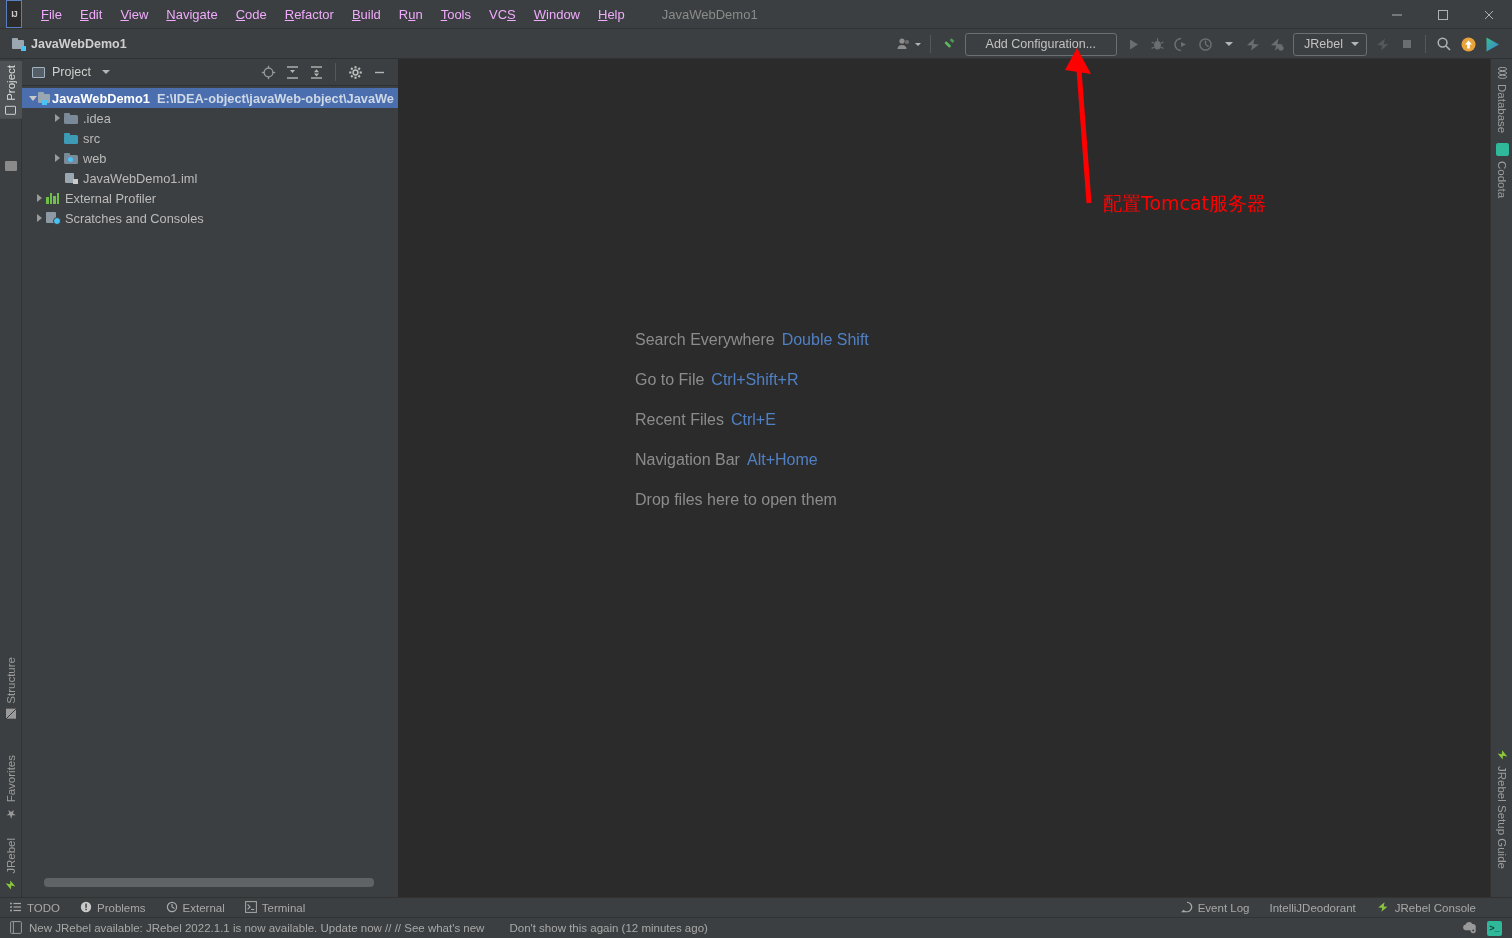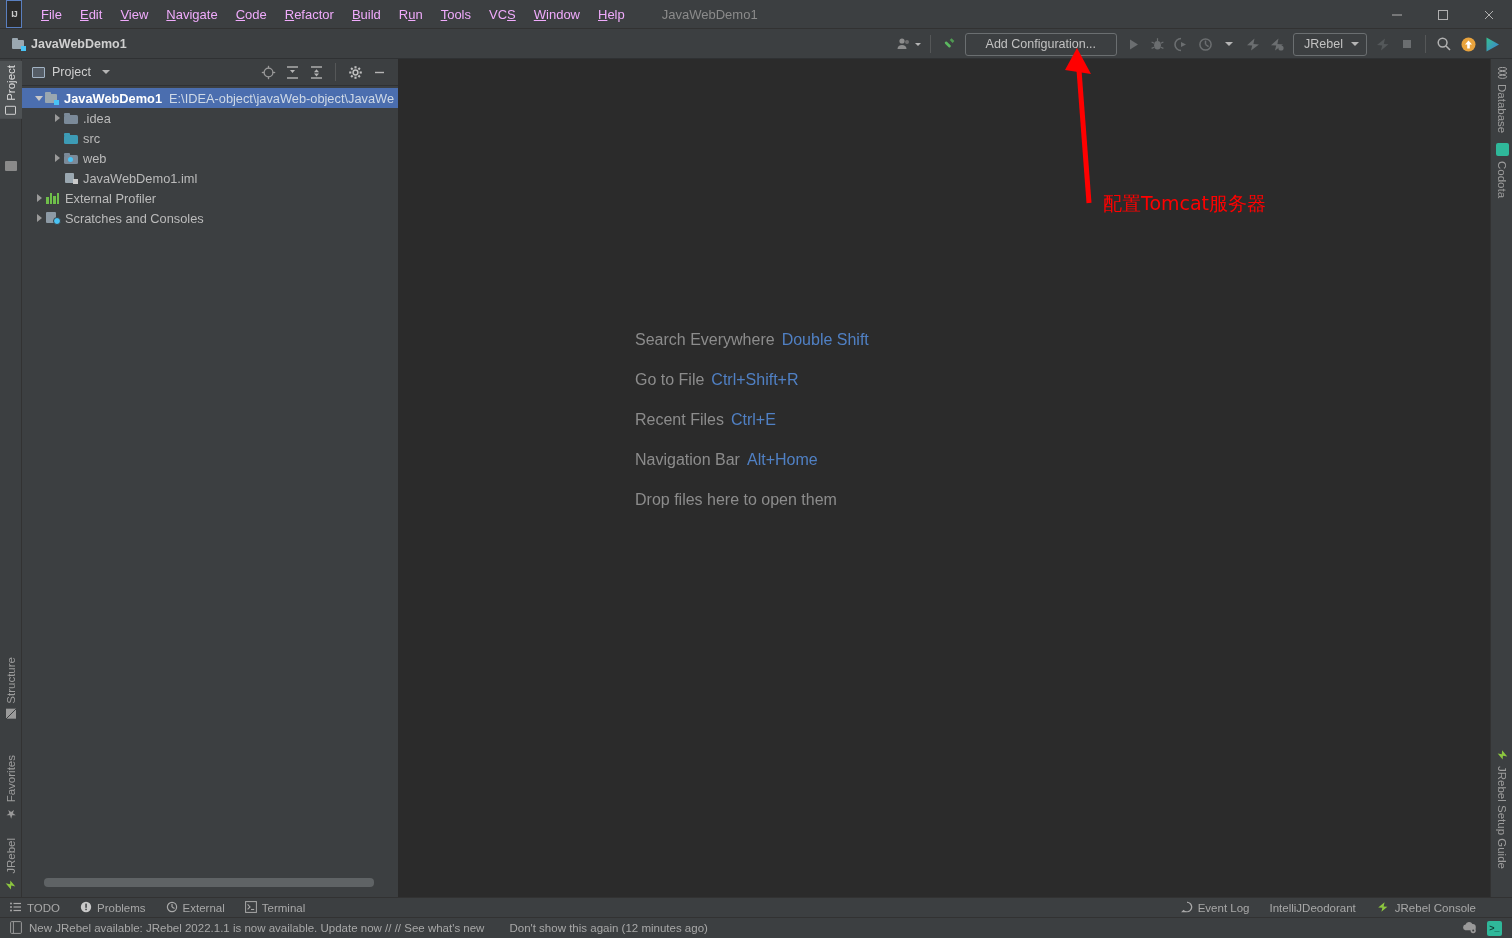--- a/index.html
+++ b/index.html
@@ -135,21 +135,21 @@
   .folder.web::after { content:''; position:absolute; left:4px; top:4px; width:5px; height:5px; border-radius:50%; background:#49c3f5; }
   .modico2 { width:14px;height:12px;position:relative;margin-right:5px;flex:none; }
   .modico2 .b { position:absolute;left:1px;top:1px;width:9px;height:10px;background:#9aa7b0;border-radius:1px; }
   .modico2 .d { position:absolute;right:0;bottom:0;width:5px;height:5px;background:#c9c9c9; }
   .libico { width:14px;height:12px;margin-right:5px;flex:none; display:flex; gap:1px; align-items:flex-end; }
   .libico i { display:block; width:2.5px; background:#6fbf4a; }
   .scratchico { width:14px;height:12px;margin-right:5px;flex:none;position:relative; }
   .scratchico .p { position:absolute;left:0;top:0;width:10px;height:11px;background:#8d9aa5;border-radius:1px; }
   .scratchico .c { position:absolute;right:-1px;bottom:-1px;width:8px;height:8px;border-radius:50%;background:#49c3f5;border:1px solid #3c3f41; }
   .tpath { color: #a9b7c6; margin-left: 7px; font-weight: normal; }
-  .trow.sel .tpath { color: #cfd9e6; }
+  .trow.sel .tpath { color: #cfd9e6; font-weight: bold; }
   .tname.bold { font-weight: bold; }
 
   .hscroll-track {
     position: absolute; left: 22px; bottom: 10px; width: 375px; height: 9px;
   }
   .hscroll-thumb {
     position: absolute; left: 0; top: 0; width: 330px; height: 9px;
     background: #5f6365; border-radius: 4px;
   }
 

